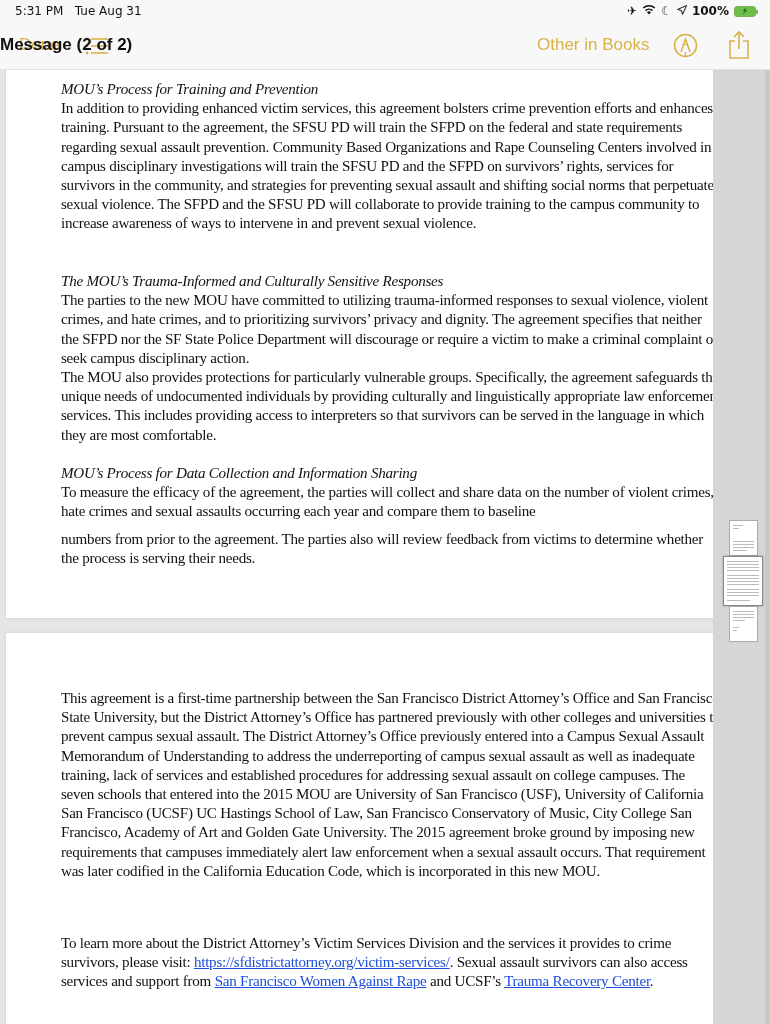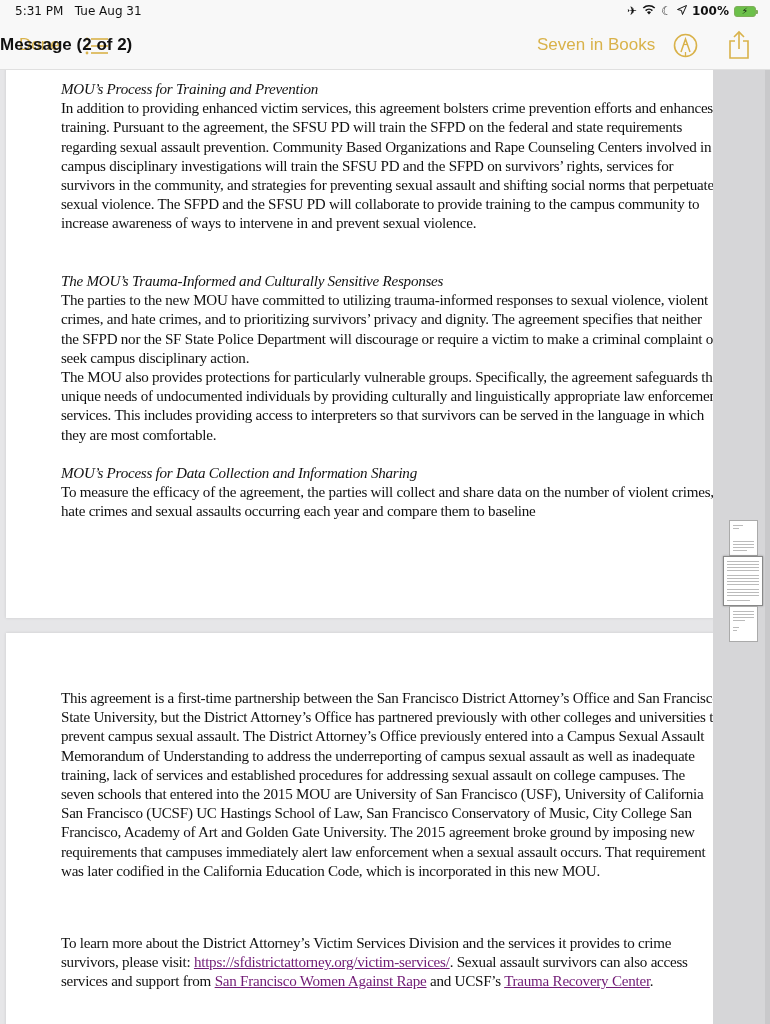--- a/index.html
+++ b/index.html
@@ -25,21 +25,21 @@
   .page { position: absolute; left: 6px; width: 708px; background: #fff; box-shadow: 0 0 3px rgba(0,0,0,0.12); }
   .page1 { top: -10px; height: 558px; }
   .page2 { top: 563px; height: 400px; }
 
   .gray-strip { position: absolute; left: 713px; top: 0; width: 52px; height: 954px; background: #d6d6d8; }
   .gray-edge { position: absolute; left: 765px; top: 0; width: 5px; height: 954px; background: #c9c9cb; }
 
   .doc { position: absolute; left: 61px; width: 660px; font-family: "Liberation Serif", serif; font-size: 15.1px; line-height: 19.2px; color: #111; letter-spacing: -0.25px; }
   .doc .h { font-style: italic; }
   .doc p { margin: 0; }
-  .doc a { color: #701a75; text-decoration: underline; }
+  .doc a { color: #1d4ed8; text-decoration: underline; }
   .sec1 { top: 10px; }
   .sec2 { top: 202px; }
   .sec3 { top: 394px; }
   .sec3-cont { top: 460px; }
   .sec4 { top: 619px; }
   .sec5 { top: 864px; }
 
   .thumbs { position: absolute; left: 723px; top: 448px; width: 42px; height: 125px; }
   .thumb { position: absolute; background: #fff; border: 1px solid #aaa; }
   .thumb .ln { position: absolute; left: 3px; right: 3px; height: 1px; background: #bbb; }
@@ -78,21 +78,21 @@
     <svg width="24" height="20" viewBox="0 0 24 20">
       <circle cx="2" cy="3" r="1.4" fill="#d9b24a"></circle>
         <circle cx="2" cy="10" r="1.4" fill="#d9b24a"></circle>
         <circle cx="2" cy="17" r="1.4" fill="#d9b24a"></circle>
       <rect x="6" y="2.2" width="17" height="1.6" fill="#d9b24a"></rect>
         <rect x="6" y="9.2" width="17" height="1.6" fill="#d9b24a"></rect>
         <rect x="6" y="16.2" width="17" height="1.6" fill="#d9b24a"></rect>
     </svg>
   </span>
   <div class="nav-title">Message (2 of 2)</div>
-  <span class="nav-open">Seven in Books</span>
+  <span class="nav-open">Other in Books</span>
   <span class="nav-markup">
     <svg width="25" height="25" viewBox="0 0 25 25">
       <circle cx="12.5" cy="12.5" r="11" fill="none" stroke="#d9b24a" stroke-width="1.6"></circle>
       <path d="M8 19 L12.5 6 L17 19" fill="none" stroke="#d9b24a" stroke-width="1.5"></path>
       <path d="M10.6 11.5 L14.4 11.5" stroke="#d9b24a" stroke-width="1.2"></path>
       <path d="M12.5 19 L12.5 23" stroke="#d9b24a" stroke-width="1.3"></path>
     </svg>
   </span>
   <span class="nav-share">
     <svg width="22" height="30" viewBox="0 0 22 30">
@@ -114,20 +114,23 @@
 
   <div class="doc sec2">
     <p class="h">The MOU’s Trauma-Informed and Culturally Sensitive Responses</p>
     <p>The parties to the new MOU have committed to utilizing trauma-informed responses to sexual violence, violent crimes, and hate crimes, and to prioritizing survivors’ privacy and dignity. The agreement specifies that neither the SFPD nor the SF State Police Department will discourage or require a victim to make a criminal complaint or seek campus disciplinary action.</p>
     <p>The MOU also provides protections for particularly vulnerable groups.  Specifically, the agreement safeguards the unique needs of undocumented individuals by providing culturally and linguistically appropriate law enforcement services. This includes providing access to interpreters so that survivors can be served in the language in which they are most comfortable.</p>
   </div>
 
   <div class="doc sec3">
     <p class="h">MOU’s Process for Data Collection and Information Sharing</p>
     <p>To measure the efficacy of the agreement, the parties will collect and share data on the number of violent crimes, hate crimes and sexual assaults occurring each year and compare them to baseline</p>
+  </div>
+  <div class="doc sec3-cont">
+    <p>numbers from prior to the agreement. The parties also will review feedback from victims to determine whether the process is serving their needs.</p>
   </div>
 
   <div class="doc sec4">
     <p>This agreement is a first-time partnership between the San Francisco District Attorney’s Office and San Francisco State University, but the District Attorney’s Office has partnered previously with other colleges and universities to prevent campus sexual assault. The District Attorney’s Office previously entered into a Campus Sexual Assault Memorandum of Understanding to address the underreporting of campus sexual assault as well as inadequate training, lack of services and established procedures for addressing sexual assault on college campuses.  The seven schools that entered into the 2015 MOU are University of San Francisco (USF), University of California San Francisco (UCSF) UC Hastings School of Law, San Francisco Conservatory of Music, City College San Francisco, Academy of Art and Golden Gate University. The 2015 agreement broke ground by imposing new requirements that campuses immediately alert law enforcement when a sexual assault occurs. That requirement was later codified in the California Education Code, which is incorporated in this new MOU.</p>
   </div>
 
   <div class="doc sec5">
     <p><span>To learn more about the District Attorney’s Victim Services Division and the services it provides to crime survivors, please visit: </span><a>https://sfdistrictattorney.org/victim-services/</a><span>.  Sexual assault survivors can also access services and support from </span><a>San Francisco Women Against Rape</a><span> and UCSF’s </span><a>Trauma Recovery Center</a><span>.</span></p>
   </div>
 

